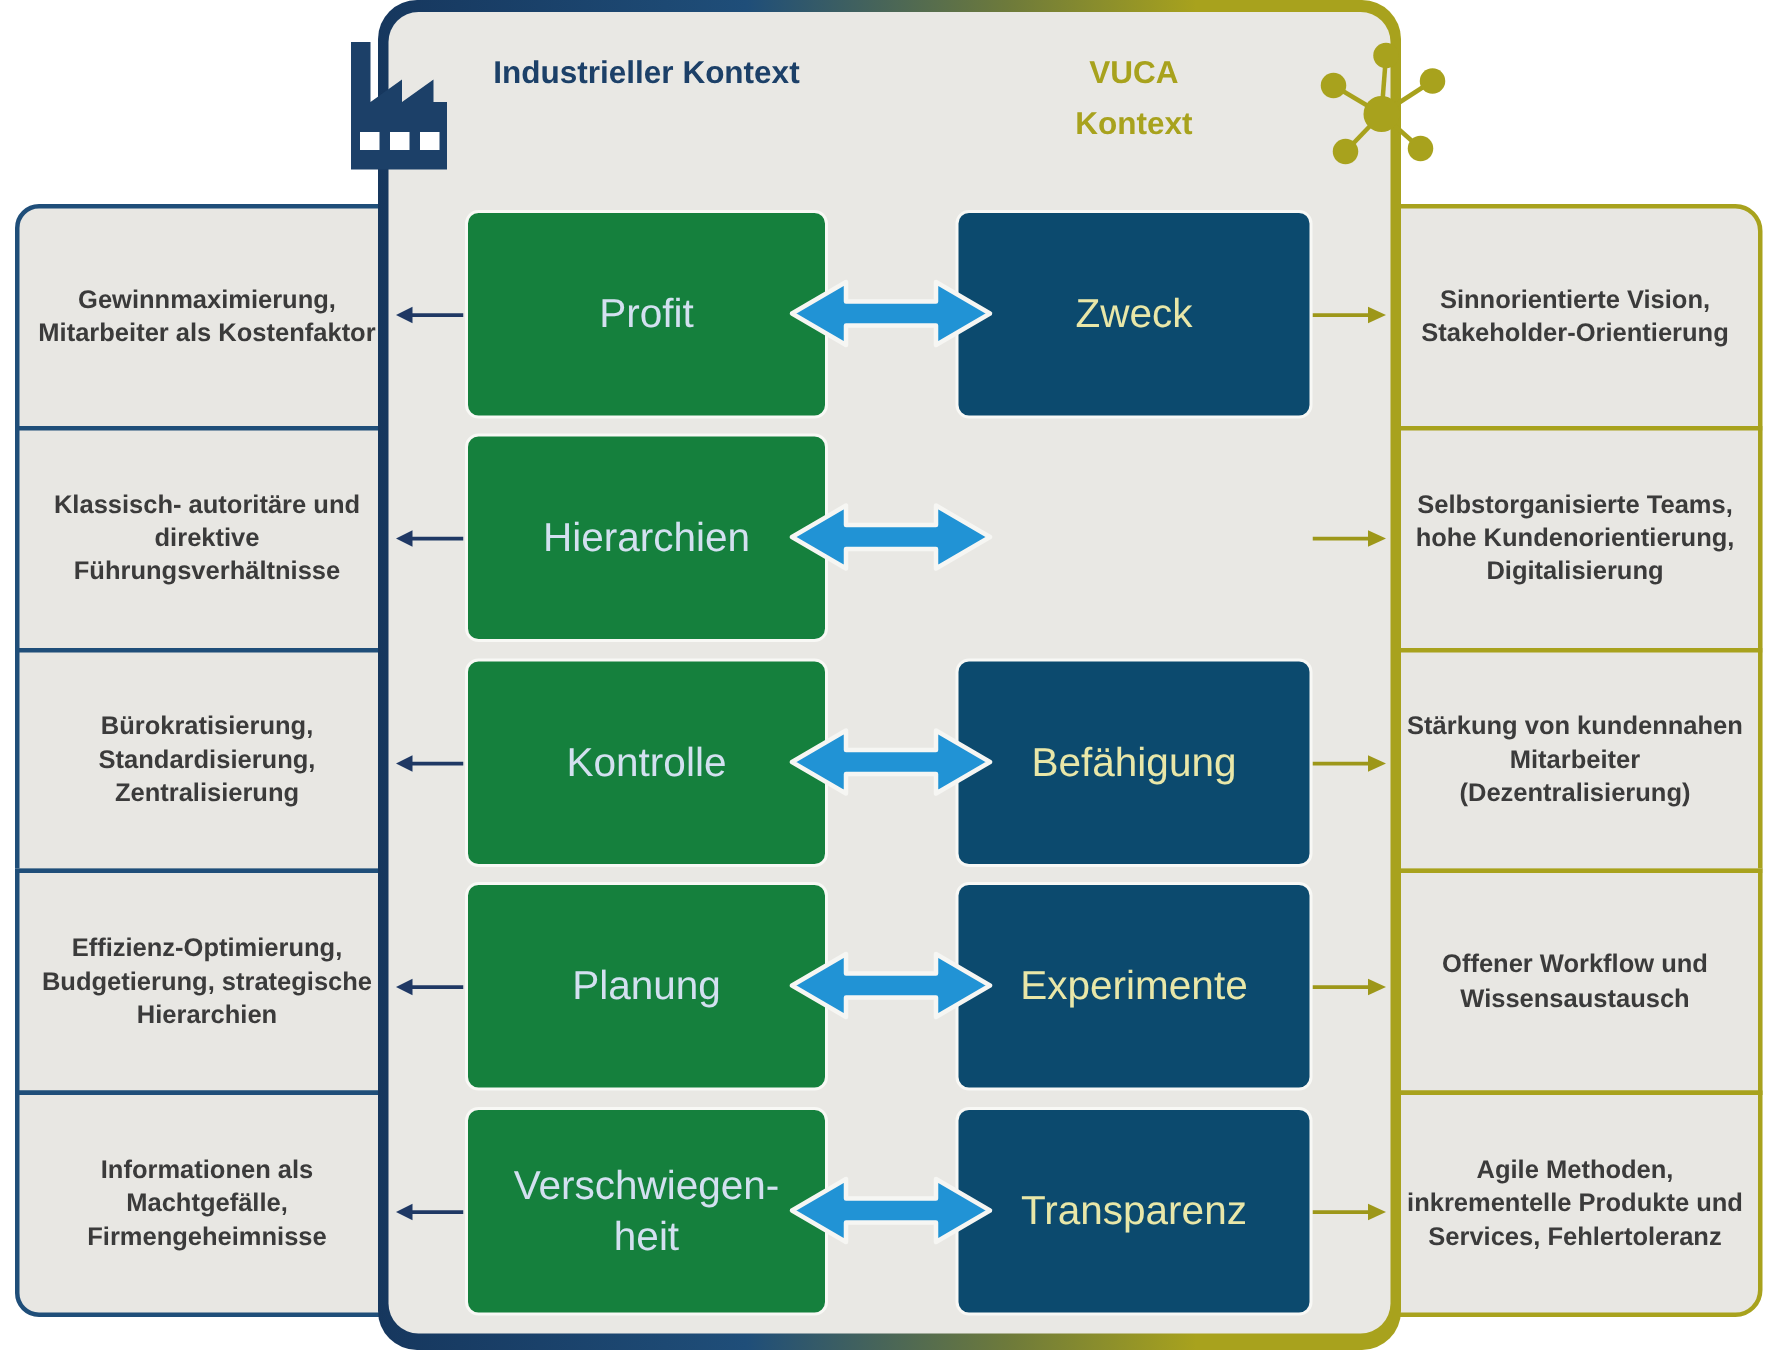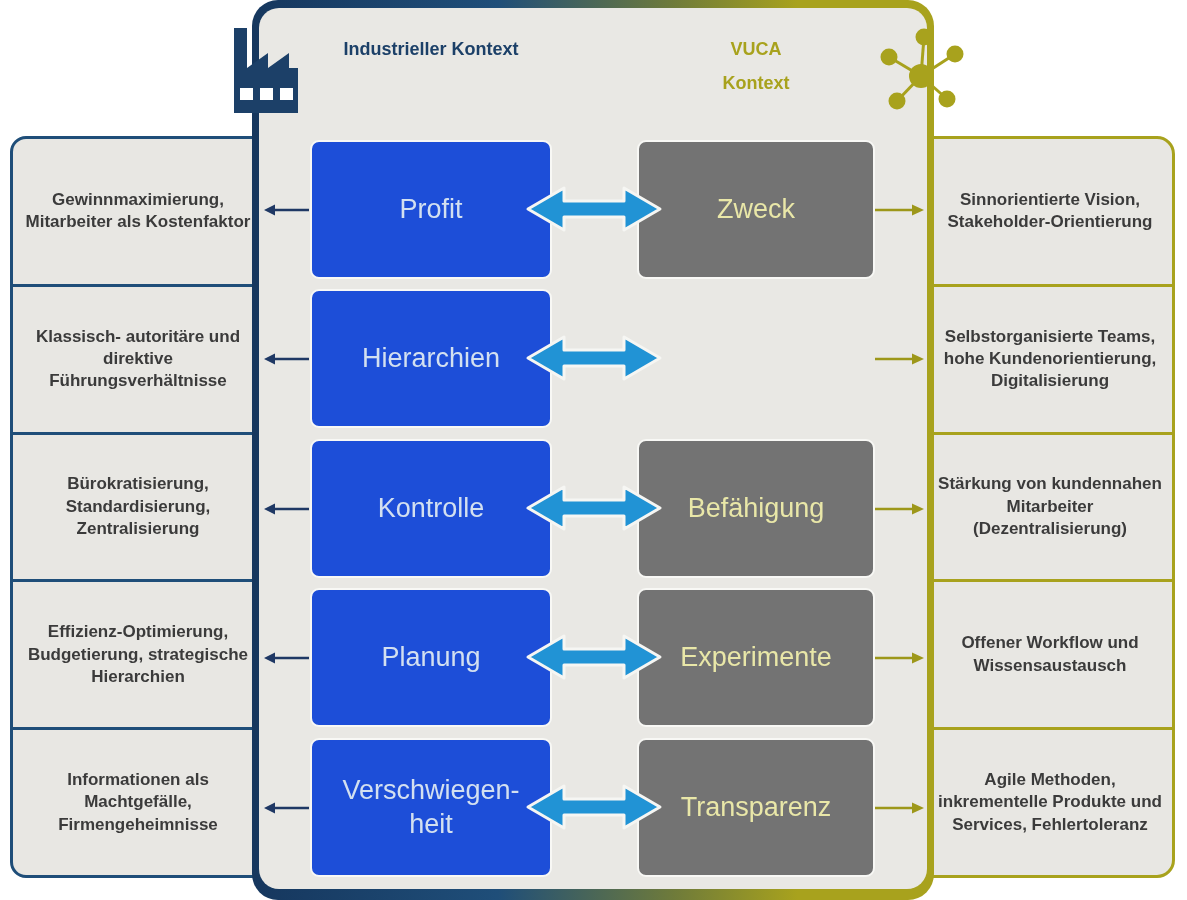--- a/index.html
+++ b/index.html
@@ -27,32 +27,32 @@
     font-size:17px;font-weight:bold;color:#3b3b3b;line-height:1.32;
   }
   .side-panel.left .side-cell{border:3px solid #1f4e79;}
   .side-panel.right .side-cell{border:3px solid #a8a21d;}
   .side-cell + .side-cell{margin-top:-3px;}
   .side-panel.left .side-cell:first-child{border-top-left-radius:16px;}
   .side-panel.left .side-cell:last-child{border-bottom-left-radius:16px;}
   .side-panel.right .side-cell:first-child{border-top-right-radius:18px;}
   .side-panel.right .side-cell:last-child{border-bottom-right-radius:18px;}
   
-  .hdr{position:absolute;top:32px;text-align:center;font-weight:bold;font-size:18px;line-height:34px;z-index:3;}
+  .hdr{position:absolute;top:32px;text-align:center;font-weight:bold;font-size:21px;line-height:34px;z-index:3;}
   .hdr.industrial{left:310px;width:242px;color:#1c4068;}
   .hdr.vuca{left:701px;width:110px;color:#a8a21d;}
   
   .term{
     position:absolute;width:242px;height:139px;box-sizing:border-box;
     display:flex;align-items:center;justify-content:center;text-align:center;
     border:2px solid #f8f8f5;border-radius:9px;font-size:27px;line-height:1.25;
     padding:0 10px;z-index:2;
   }
-  .term.industrial{left:310px;background:#1d4ed8;color:#d3e0f0;}
-  .term.vuca{left:637px;width:238px;background:#737373;color:#e9e7a8;}
+  .term.industrial{left:310px;background:#15803d;color:#d3e0f0;}
+  .term.vuca{left:637px;width:238px;background:#0c4a6e;color:#e9e7a8;}
   .r0{top:140px;} .r1{top:289px;} .r2{top:439px;} .r3{top:588px;} .r4{top:738px;}
   
   .dblarrow{position:absolute;left:524px;width:140px;height:58px;z-index:3;}
   .dblarrow.r0{top:180px;} .dblarrow.r1{top:329px;} .dblarrow.r2{top:479px;}
   .dblarrow.r3{top:628px;} .dblarrow.r4{top:778px;}
   .lconn{position:absolute;left:263px;width:46px;height:16px;z-index:3;}
   .rconn{position:absolute;left:875px;width:50px;height:16px;z-index:3;}
   .c0{top:202px;} .c1{top:351px;} .c2{top:501px;} .c3{top:650px;} .c4{top:800px;}
   .icon-factory{position:absolute;left:224px;top:24px;z-index:4;}
   .icon-network{position:absolute;left:877px;top:24px;z-index:4;}

